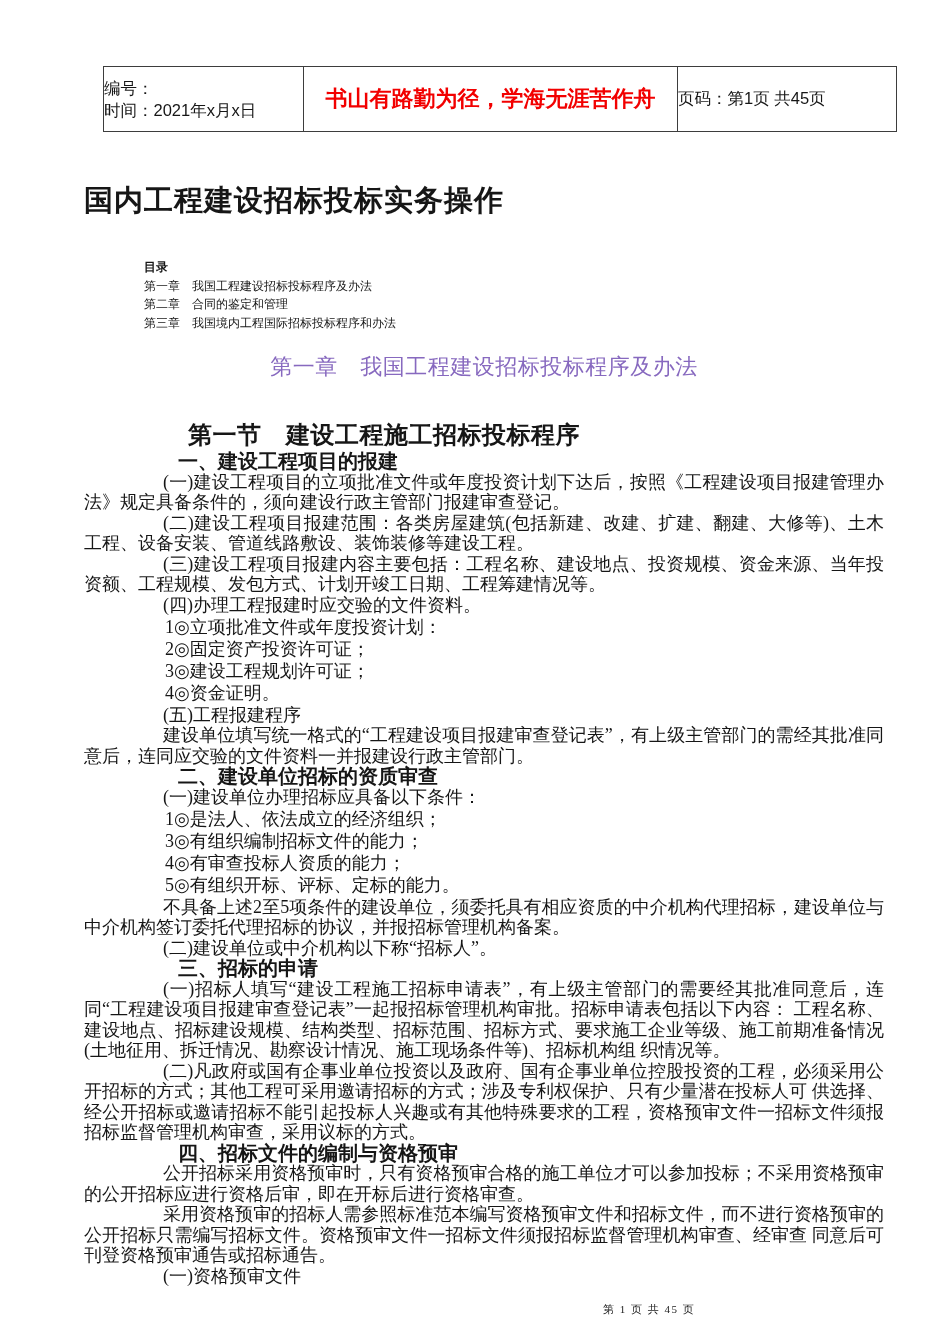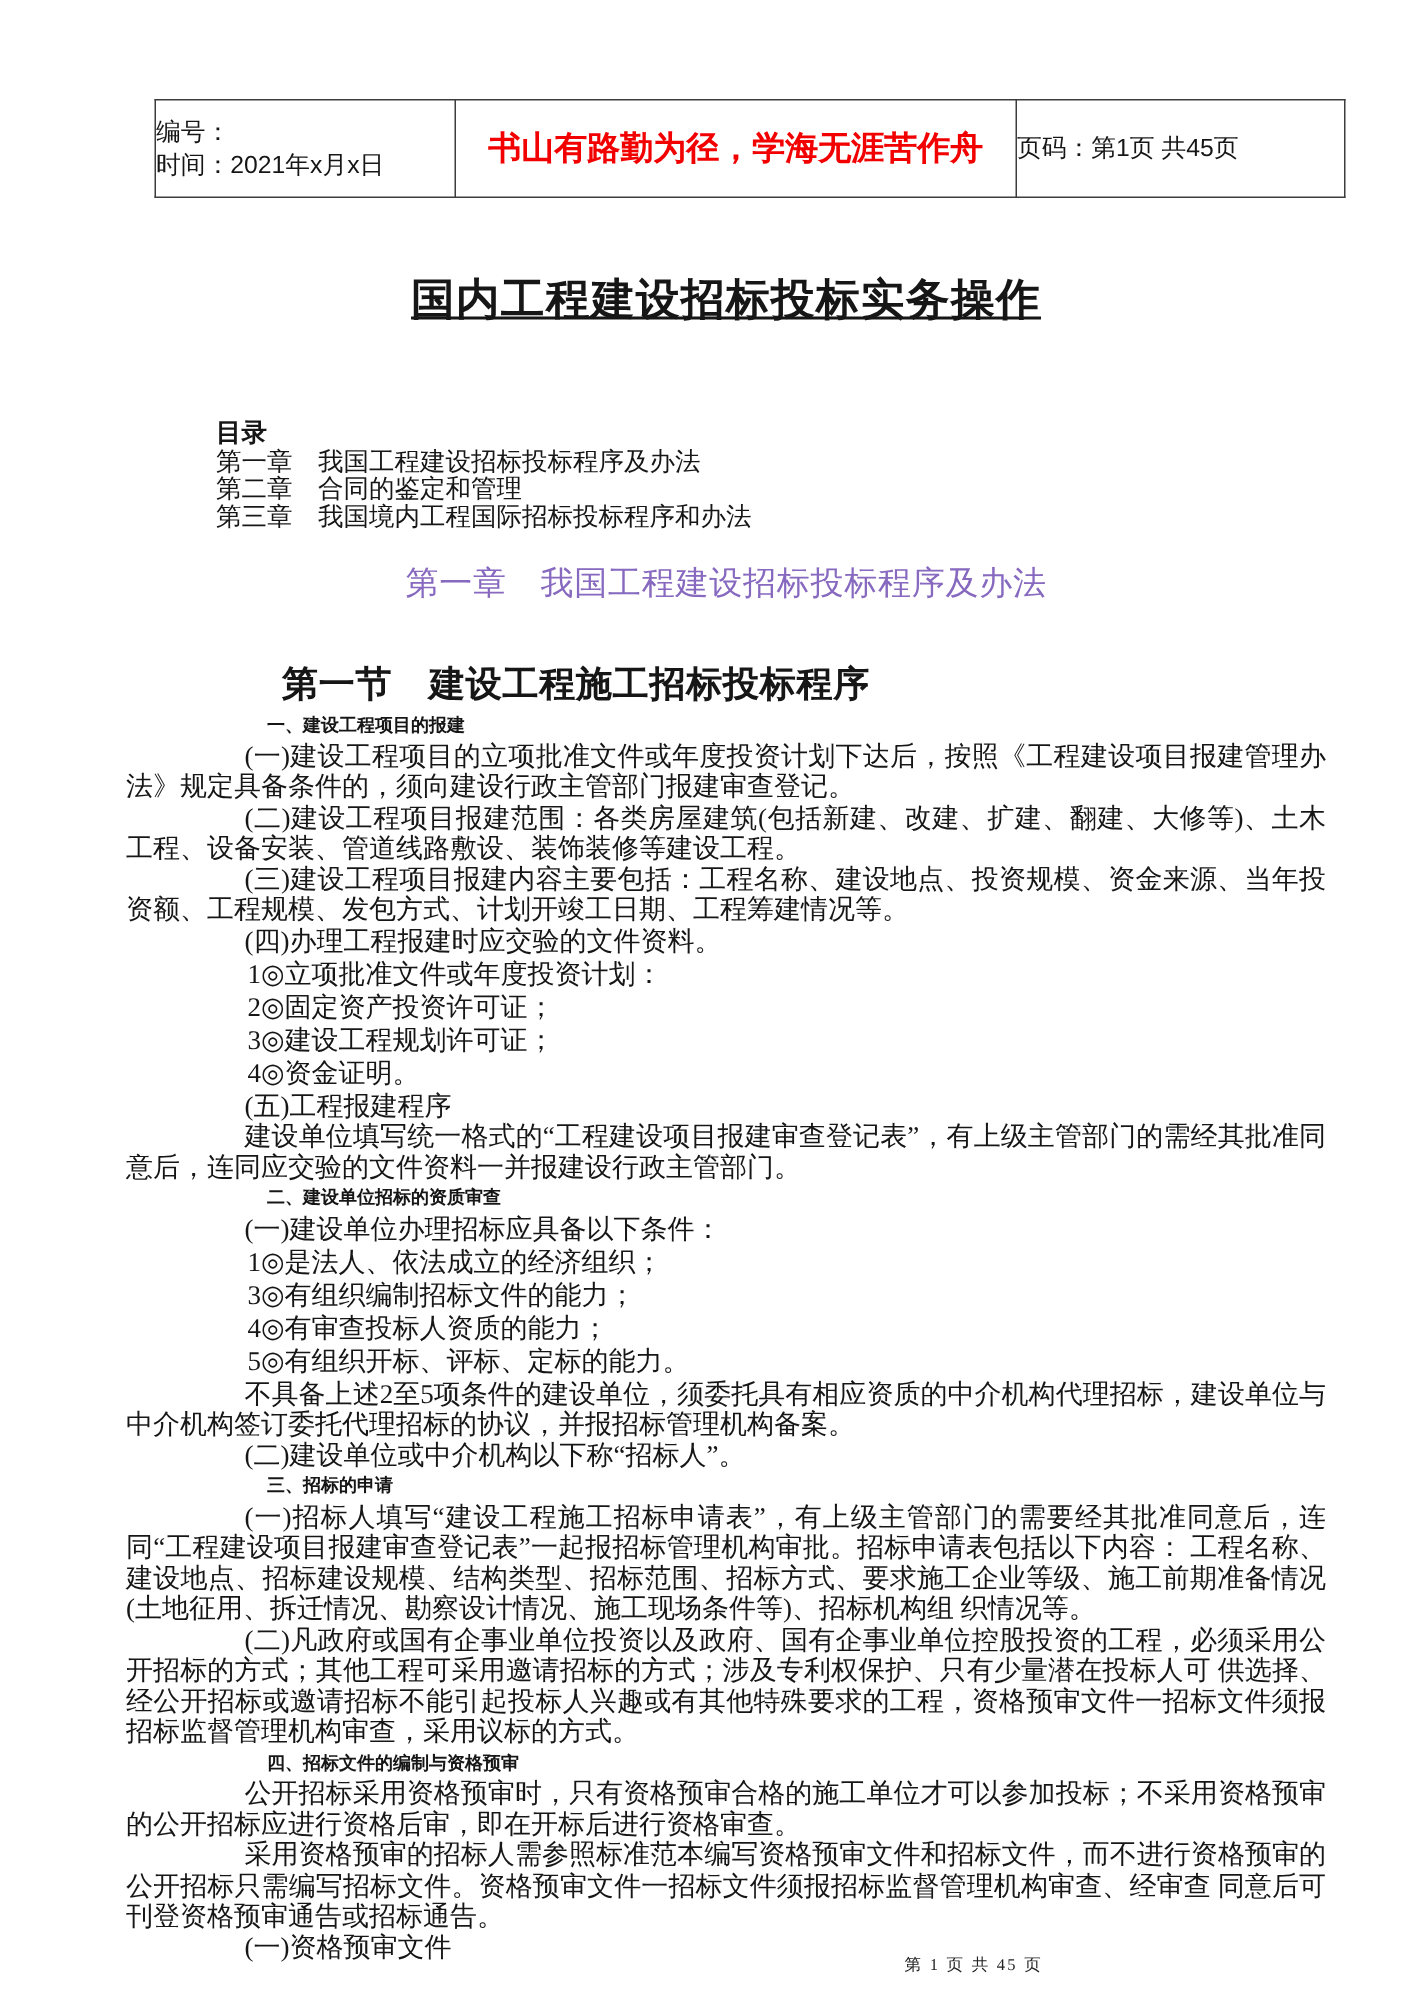--- a/index.html
+++ b/index.html
@@ -52,30 +52,29 @@
 
   
   .main {
     position: absolute;
     top: 0;
     left: 84px;
     width: 800px;
   }
   .doc-title {
     margin: 183px 0 0 0;
-    text-align: center;
+    text-align: left;
     font-size: 29px;
     line-height: 34px;
     font-weight: bold;
     letter-spacing: 1px;
-    text-decoration: underline;
   }
   .toc {
-    margin: 63px 0 0 60px;
-    font-size: 17px;
+    margin: 41px 0 0 60px;
+    font-size: 12px;
     line-height: 18.6px;
   }
   .toc-head { font-weight: bold; }
   .toc-item { font-weight: normal; }
 
   .chapter-heading {
     margin: 23px 0 0 0;
     text-align: center;
     font-size: 22px;
     line-height: 24px;
@@ -100,21 +99,21 @@
     text-align: justify;
   }
   .content p { margin: 0; }
   .content p.para { text-indent: 79px; }
   .content p.listitem { text-indent: 81px; margin: 1.5px 0; }
   .content p.subhead {
     margin-left: 94px;
     text-indent: 0;
     font-family: "Liberation Sans", "DejaVu Sans", sans-serif;
     font-weight: bold;
-    font-size: 12px;
+    font-size: 20px;
   }
 
   
   .page-footer {
     position: absolute;
     left: 603px;
     top: 1302px;
     font-size: 11px;
     letter-spacing: 1.5px;
     font-family: "Liberation Serif", "DejaVu Serif", serif;

